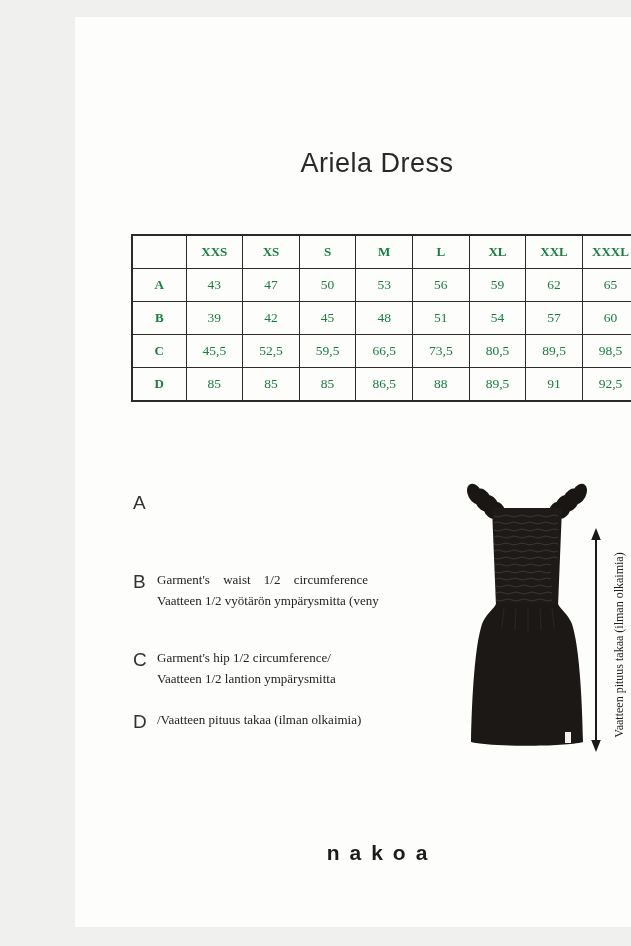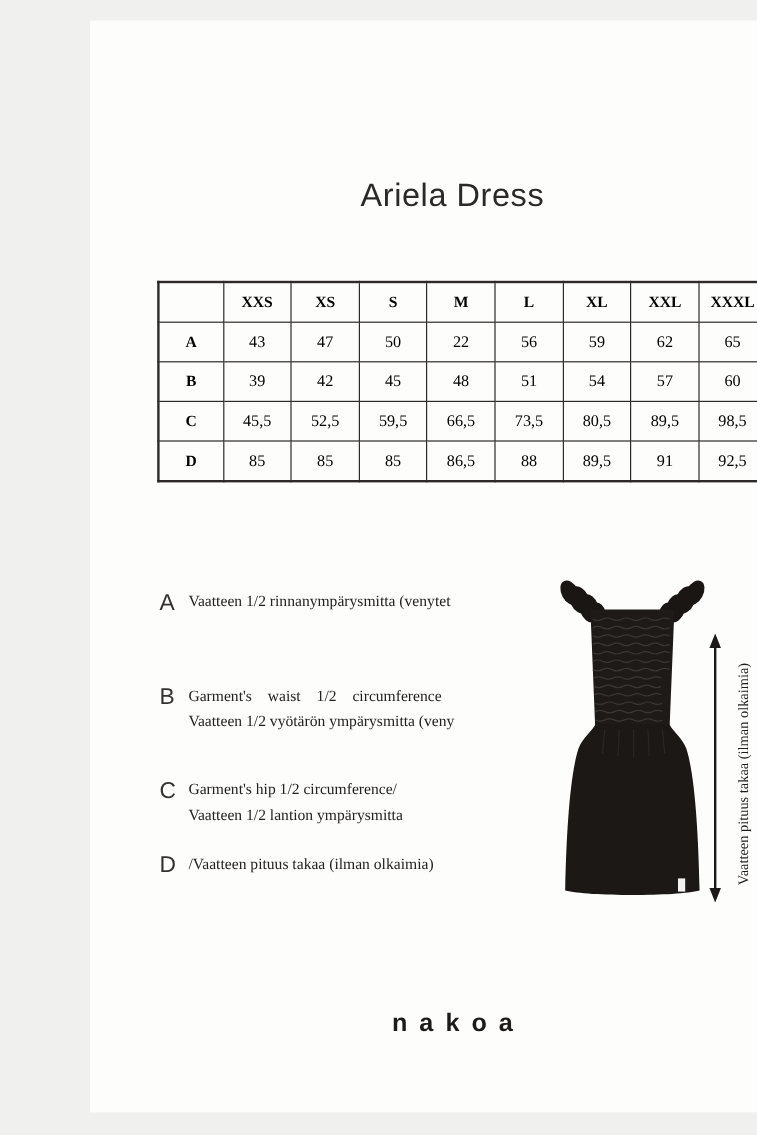--- a/index.html
+++ b/index.html
@@ -22,21 +22,21 @@
   
   table.size-table{
     position:absolute;left:56px;top:217px;width:509px;
     border-collapse:collapse;table-layout:fixed;
     border:2px solid #2d2b29;
   }
   table.size-table col.label-col{width:54px;}
   table.size-table th,table.size-table td{
     border:1.5px solid #2d2b29;height:32px;padding:0;
     text-align:center;vertical-align:middle;
-    font-family:"Liberation Serif",serif;font-size:13.5px;color:#000000;
+    font-family:"Liberation Serif",serif;font-size:13.5px;color:#15803d;
   }
   table.size-table th{font-weight:bold;font-size:13px;}
   
   .legend-item{position:absolute;left:56px;width:290px;}
   .legend-item .letter{
     position:absolute;left:2px;top:1px;
     font-family:"Liberation Sans",sans-serif;font-size:19px;
     font-weight:400;color:#343230;
   }
   .legend-item .lines{
@@ -94,21 +94,21 @@
           <th>L</th>
           <th>XL</th>
           <th>XXL</th>
           <th>XXXL</th>
         </tr>
         <tr>
           <th>A</th>
           <td>43</td>
           <td>47</td>
           <td>50</td>
-          <td>22</td>
+          <td>53</td>
           <td>56</td>
           <td>59</td>
           <td>62</td>
           <td>65</td>
         </tr>
         <tr>
           <th>B</th>
           <td>39</td>
           <td>42</td>
           <td>45</td>
@@ -139,21 +139,20 @@
           <td>89,5</td>
           <td>91</td>
           <td>92,5</td>
         </tr>
       </tbody>
     </table>
 
     <div class="legend-item item-a">
       <div class="letter">A</div>
       <div class="lines">
-        <div class="line">Vaatteen 1/2 rinnanympärysmitta (venytet</div>
       </div>
     </div>
     <div class="legend-item item-b">
       <div class="letter">B</div>
       <div class="lines">
         <div class="line wide-spacing">Garment's waist 1/2 circumference</div>
         <div class="line">Vaatteen 1/2 vyötärön ympärysmitta (veny</div>
       </div>
     </div>
     <div class="legend-item item-c">

